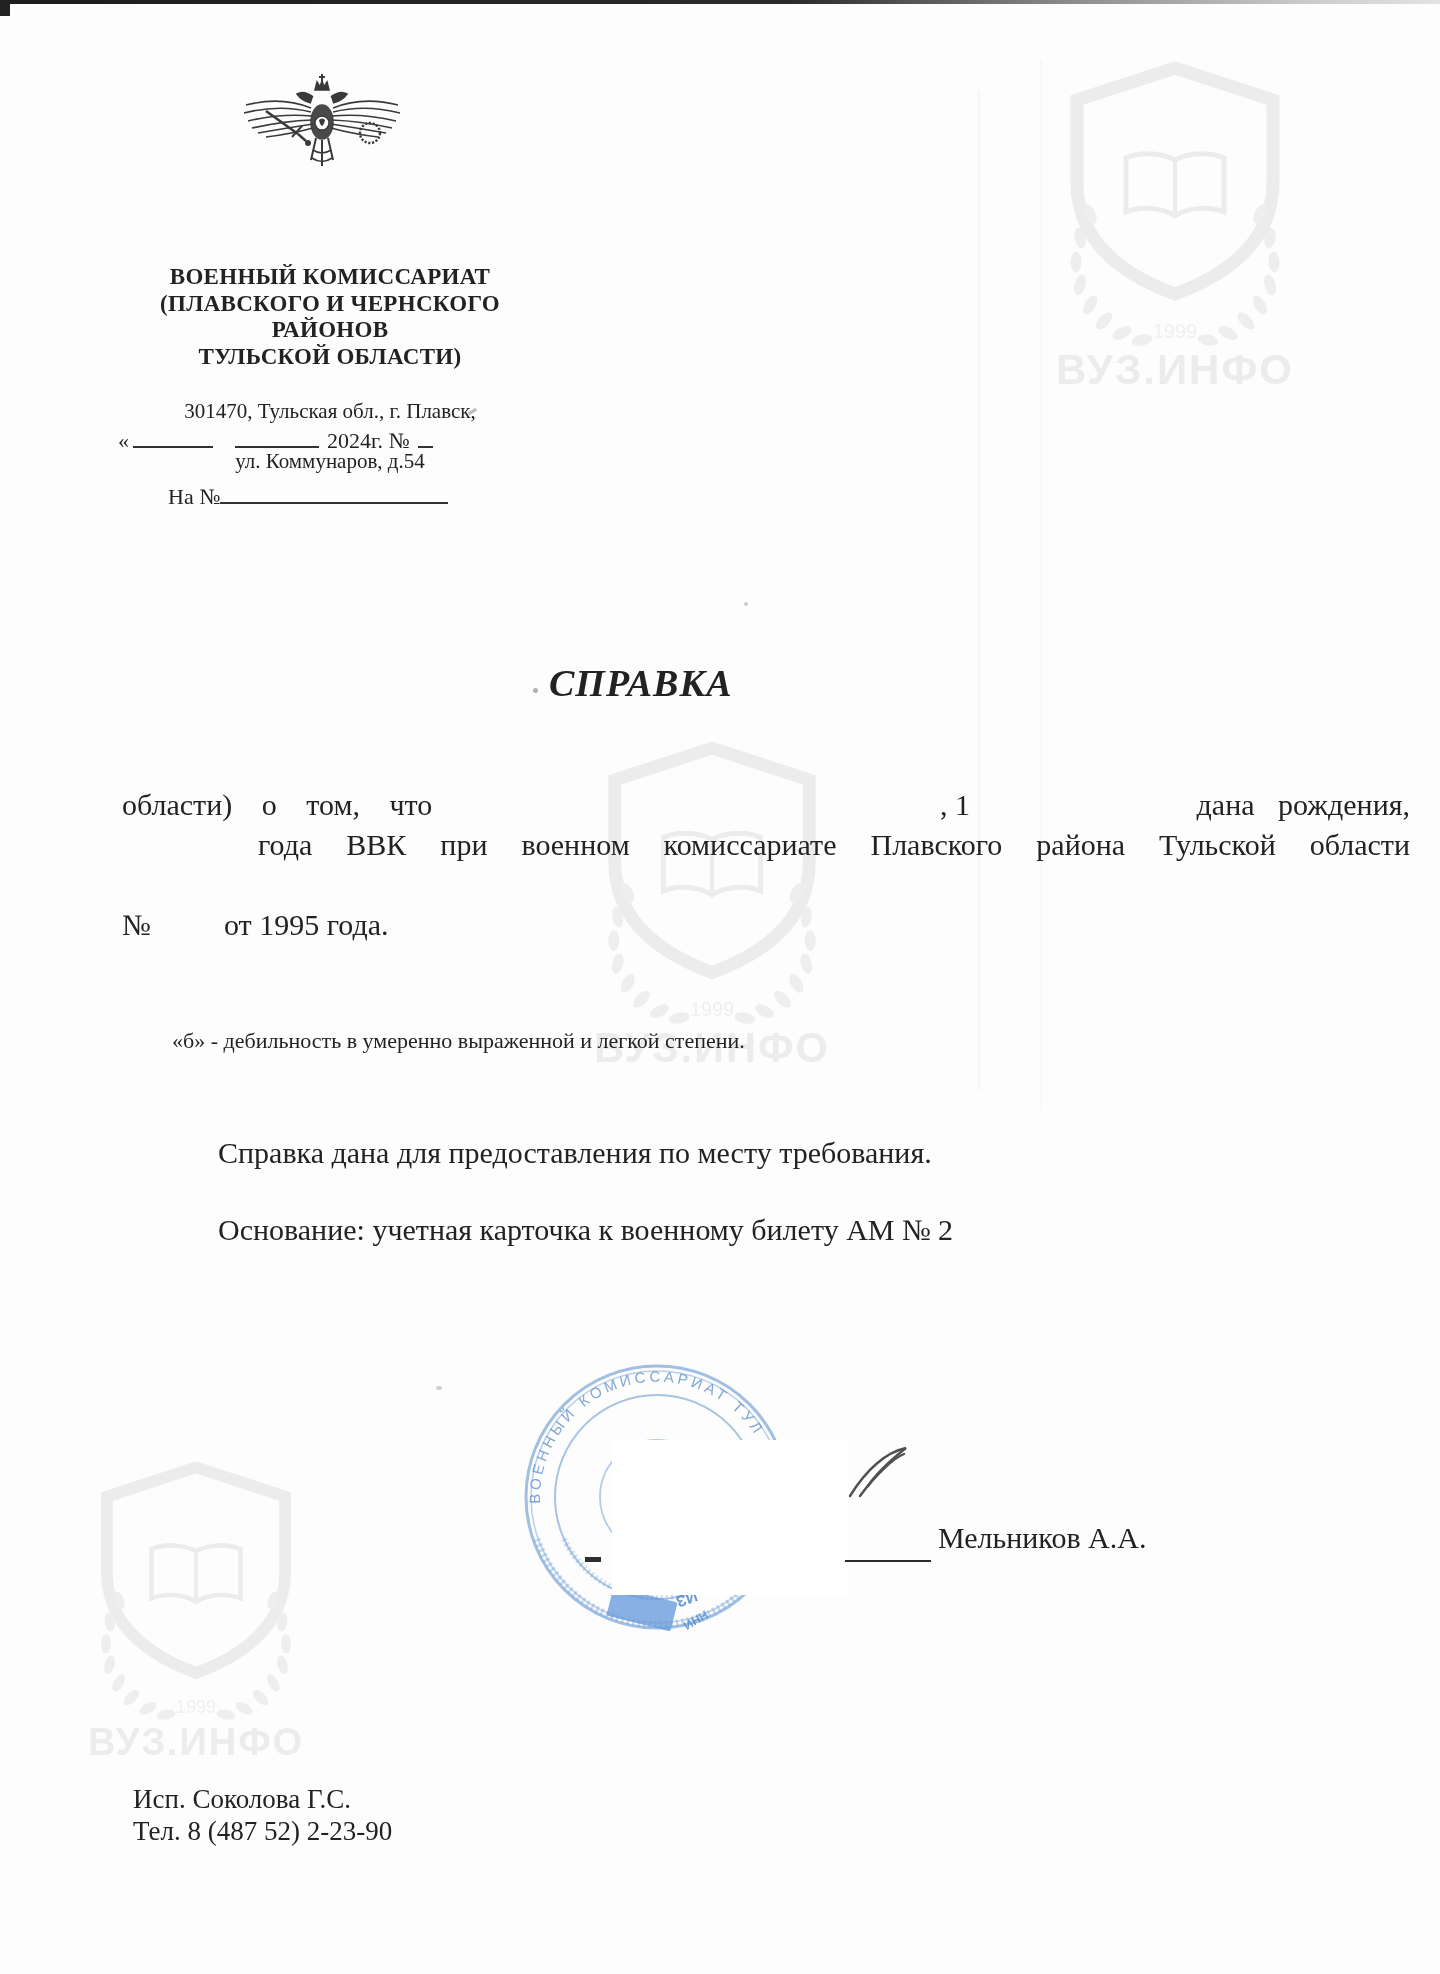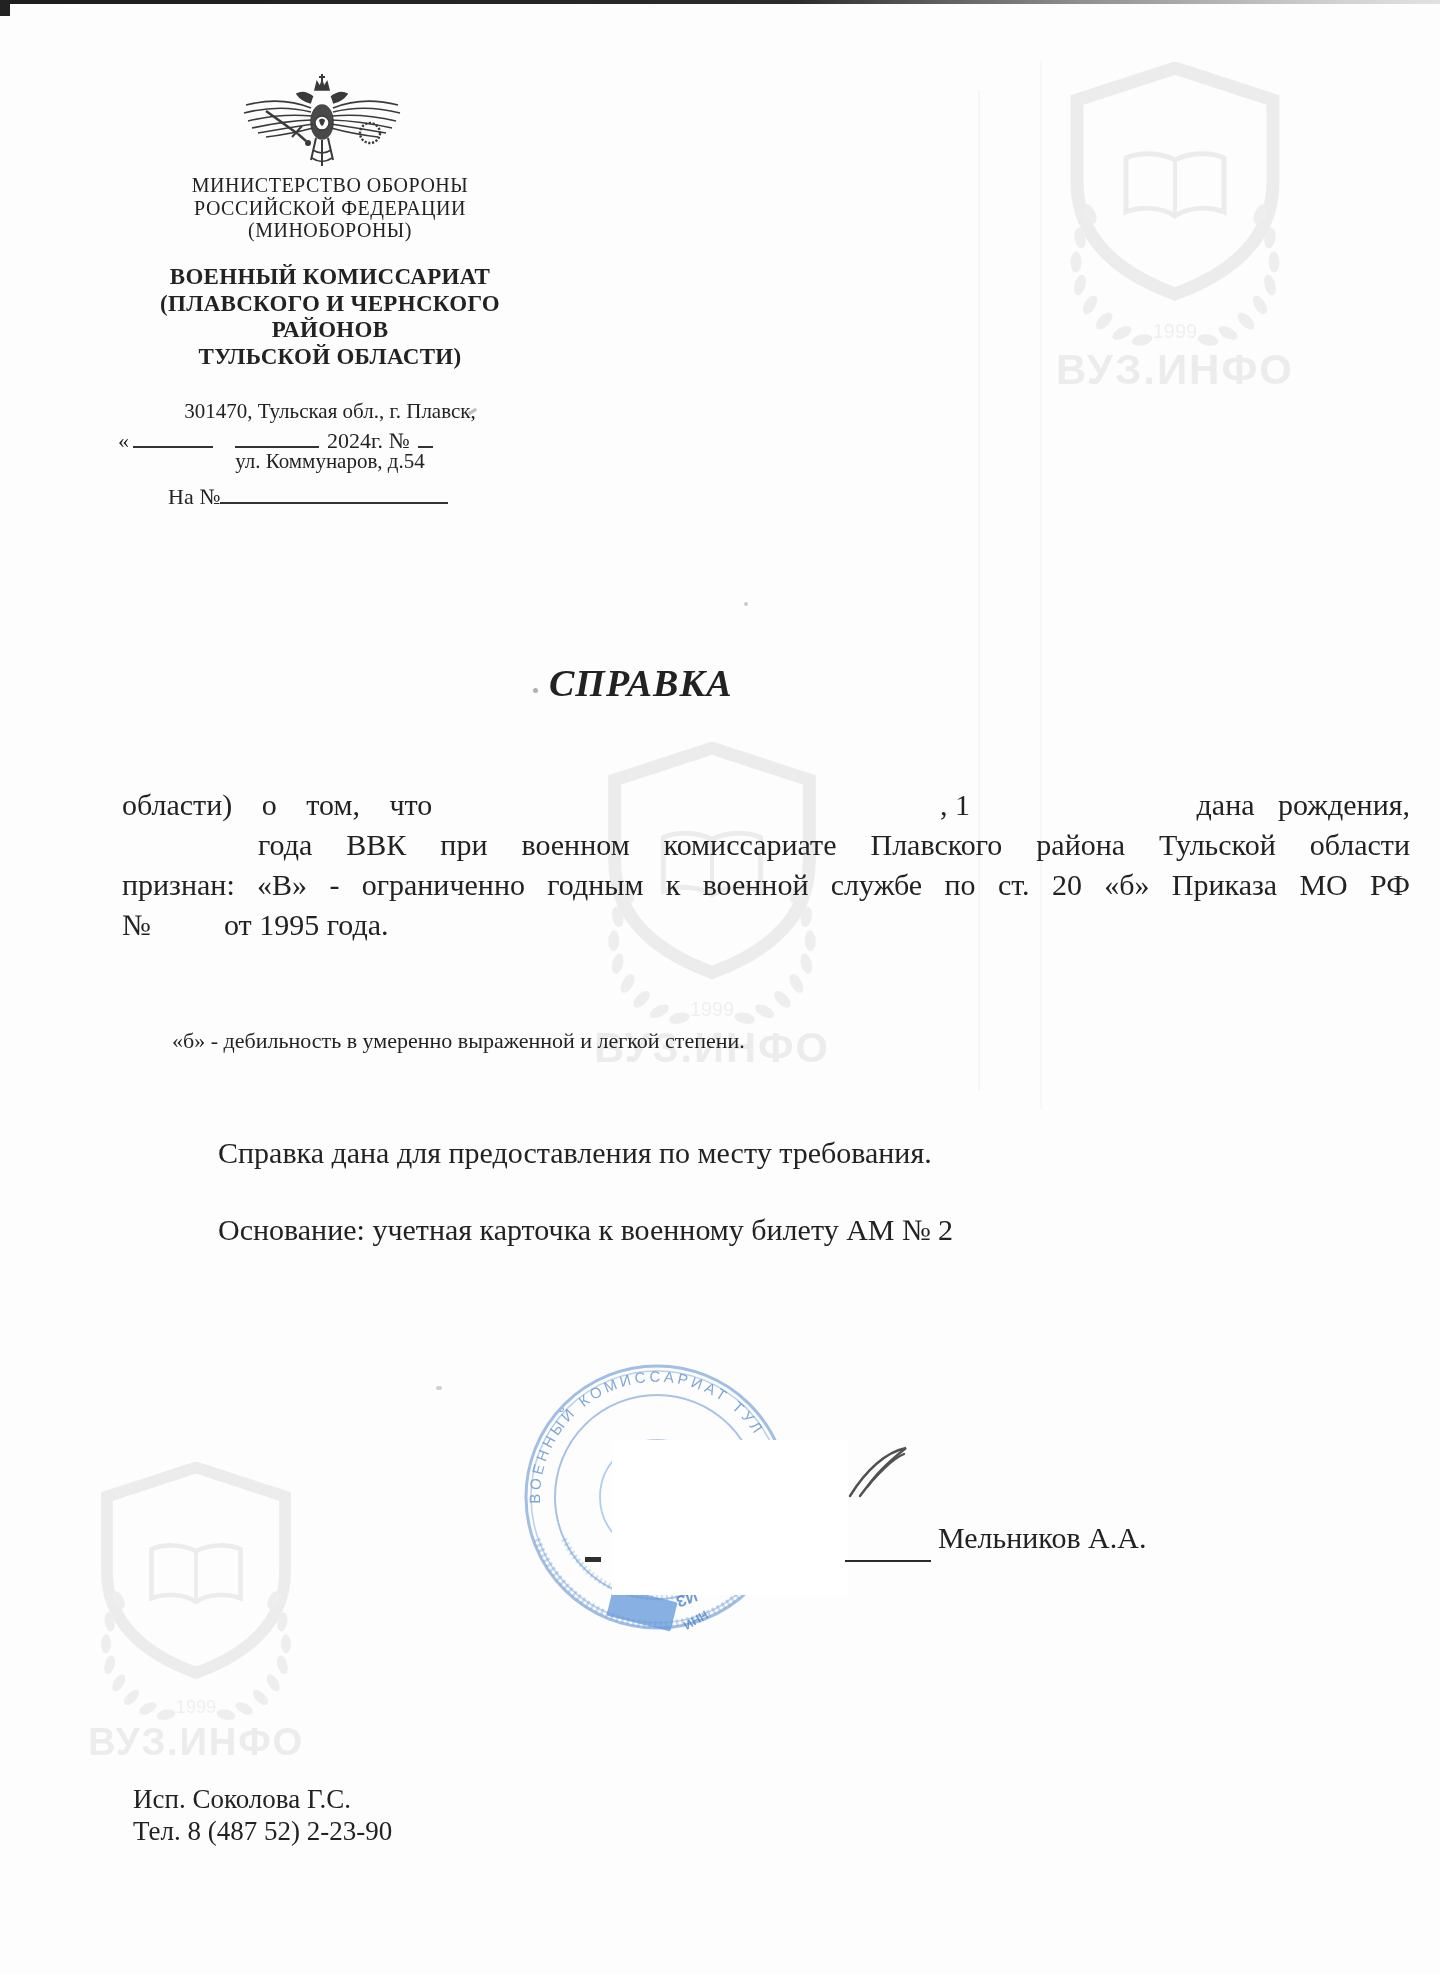--- a/index.html
+++ b/index.html
@@ -121,25 +121,20 @@
 
       <path d="M23,41 L55,64" stroke-width="2.6"></path>
       <path d="M49,67 L59,56" stroke-width="2"></path>
       <path d="M55,64 L63,71" stroke-width="2.4"></path>
       <circle cx="65" cy="73" r="2.2" fill="#3a3a3a"></circle>
 
       <circle cx="127" cy="63" r="10" stroke-dasharray="2.2,1.6" stroke-width="2.4"></circle>
     </g>
   </svg>
 
-  <div class="abs center-col" style="top:174px">
-    <div class="min-line">МИНИСТЕРСТВО ОБОРОНЫ</div>
-    <div class="min-line">РОССИЙСКОЙ ФЕДЕРАЦИИ</div>
-    <div class="min-line">(МИНОБОРОНЫ)</div>
-  </div>
 
   <div class="abs center-col" style="top:264px">
     <div class="kom-line">ВОЕННЫЙ КОМИССАРИАТ</div>
     <div class="kom-line">(ПЛАВСКОГО И ЧЕРНСКОГО</div>
     <div class="kom-line">РАЙОНОВ</div>
     <div class="kom-line">ТУЛЬСКОЙ ОБЛАСТИ)</div>
   </div>
 
   <div class="abs center-col" style="top:374px">
     <div class="addr-line">301470, Тульская обл., г. Плавск,</div>
@@ -155,21 +150,20 @@
   </div>
 
   <div class="abs title" style="left:549px;top:661px">СПРАВКА</div>
 
   <div class="abs body-line" style="top:788px">
     <span style="word-spacing:22px">области) о том, что</span>
     <span class="abs" style="left:818px;top:0">, 1</span>
     <span class="abs" style="right:0;top:0;word-spacing:16px">дана рождения,</span>
   </div>
   <div class="abs body-line just" style="top:828px;text-indent:136px">года ВВК при военном комиссариате Плавского района Тульской области</div>
-  <div class="abs body-line just" style="top:868px">признан: «В» - ограниченно годным к военной службе по ст. 20 «б»  Приказа МО РФ</div>
   <div class="abs body-line" style="top:908px">
     <span>№</span>
     <span class="abs" style="left:102px;top:0">от 1995 года.</span>
   </div>
 
   <div class="abs" style="left:172px;top:1028px;font-size:22px">«б» -  дебильность в умеренно выраженной и легкой степени.</div>
 
   <div class="abs" style="left:218px;top:1136px;font-size:30px">Справка дана для предоставления по месту требования.</div>
   <div class="abs" style="left:218px;top:1213px;font-size:30px">Основание: учетная карточка к военному билету АМ № 2</div>
 

